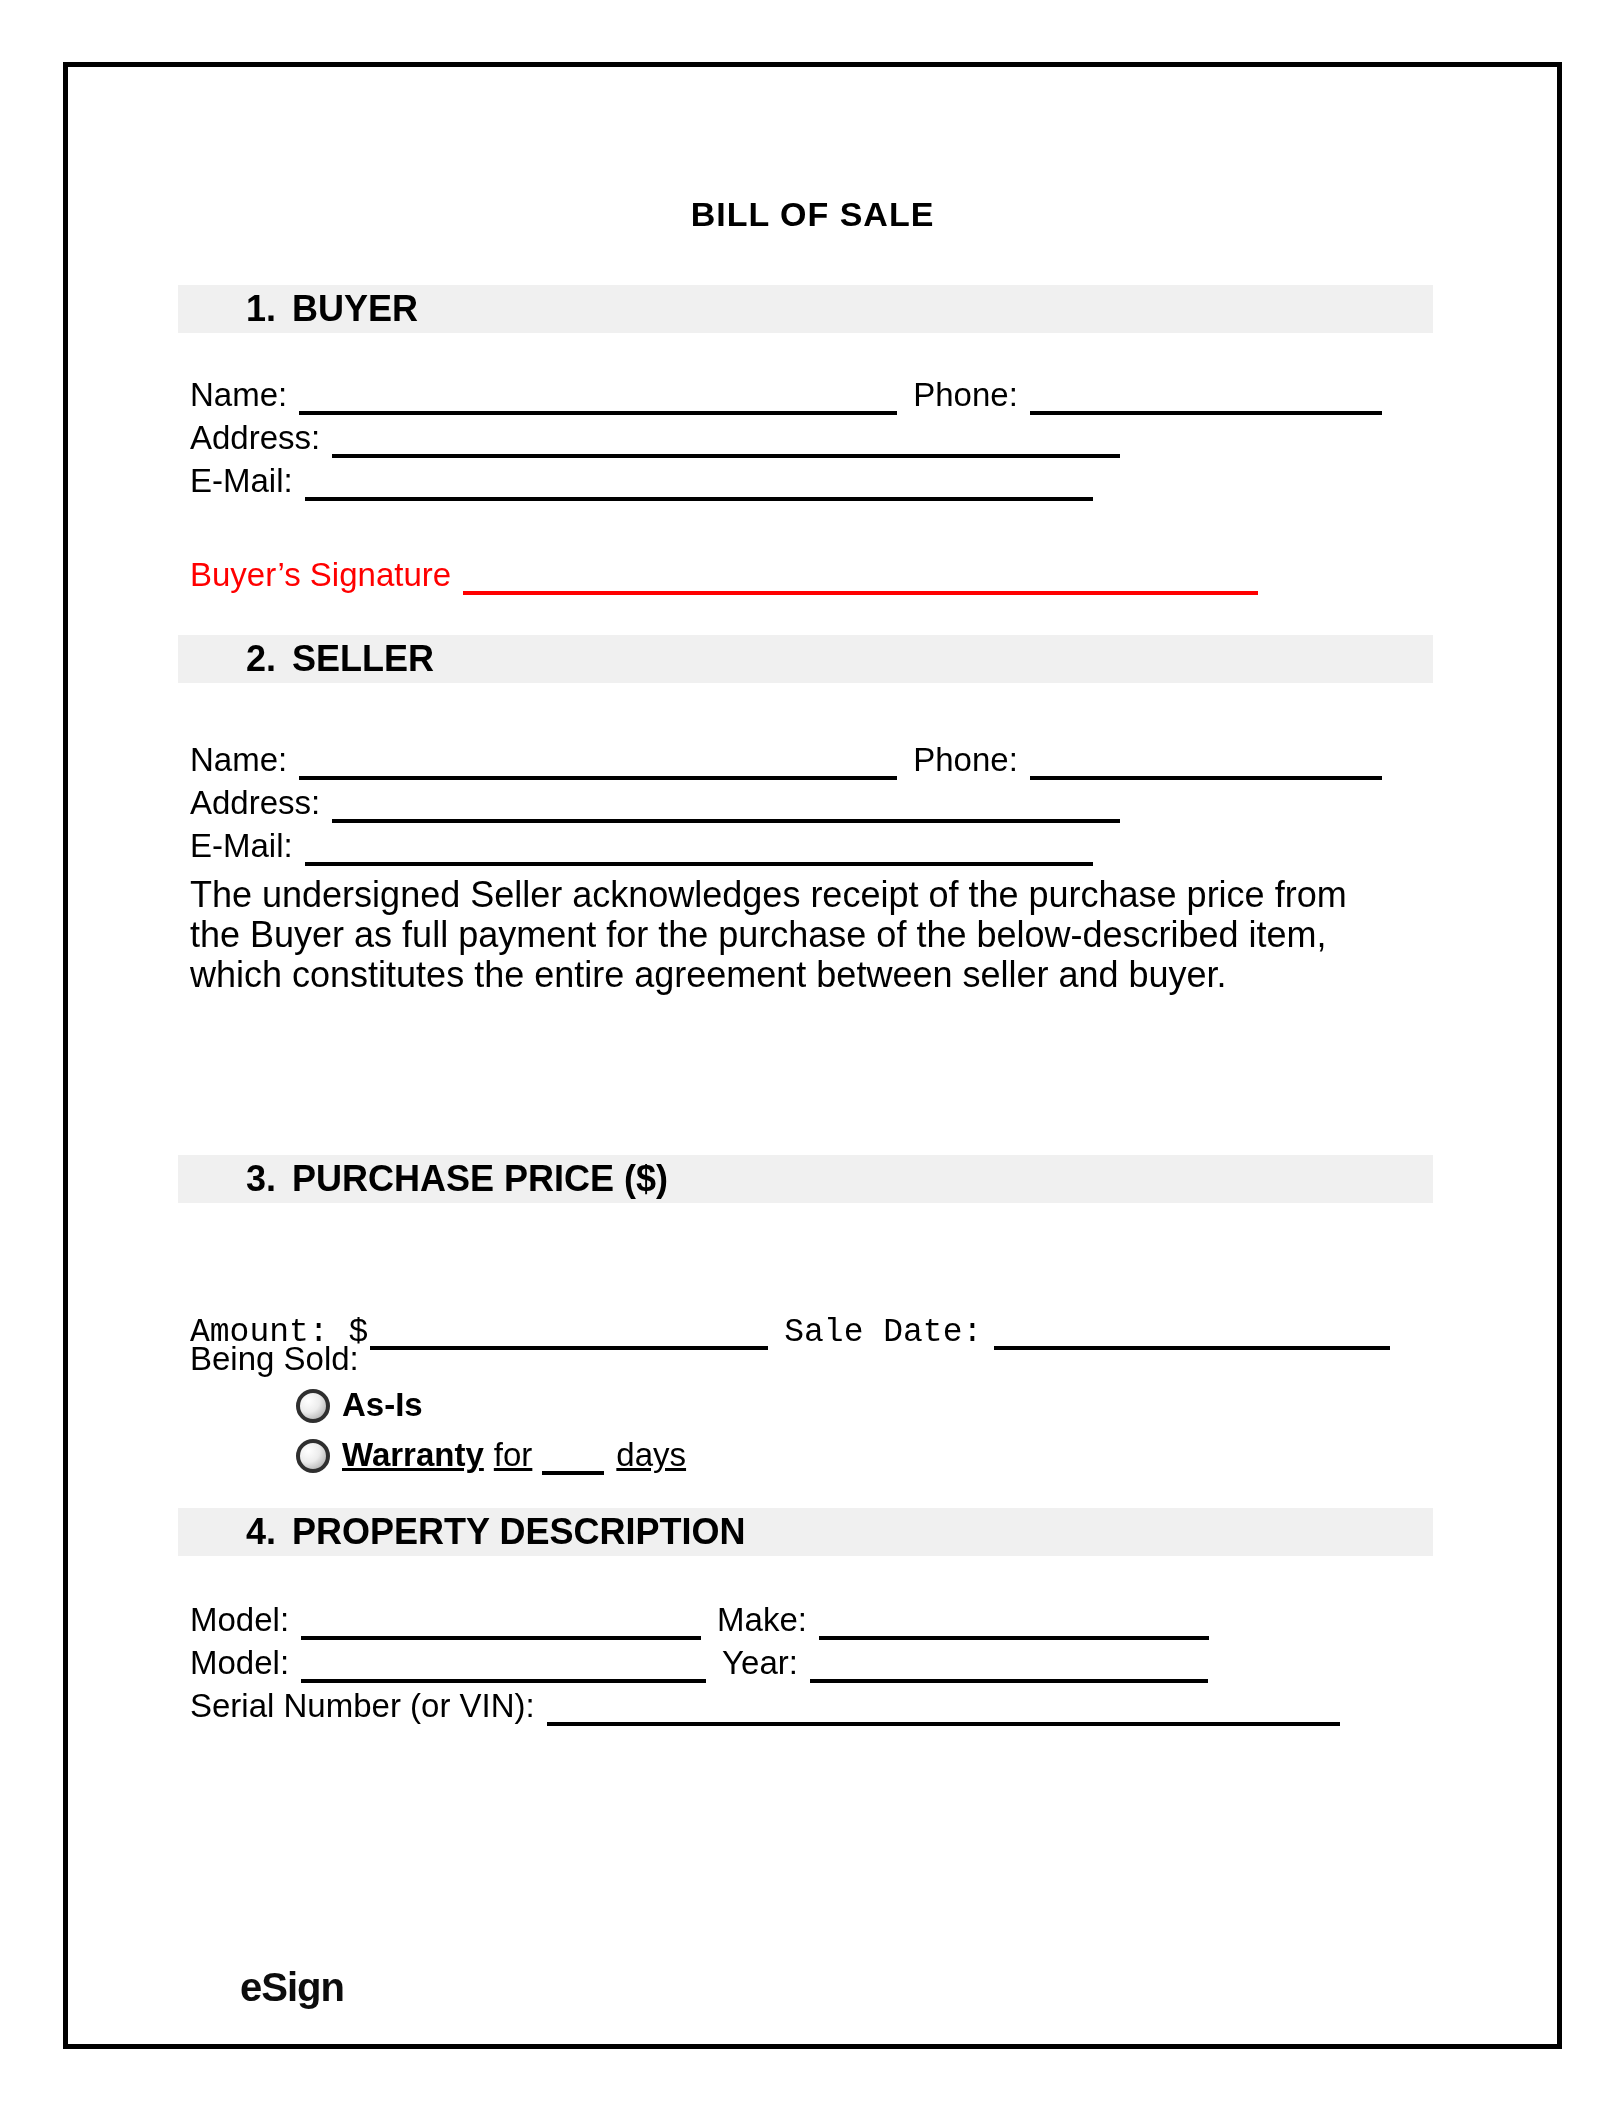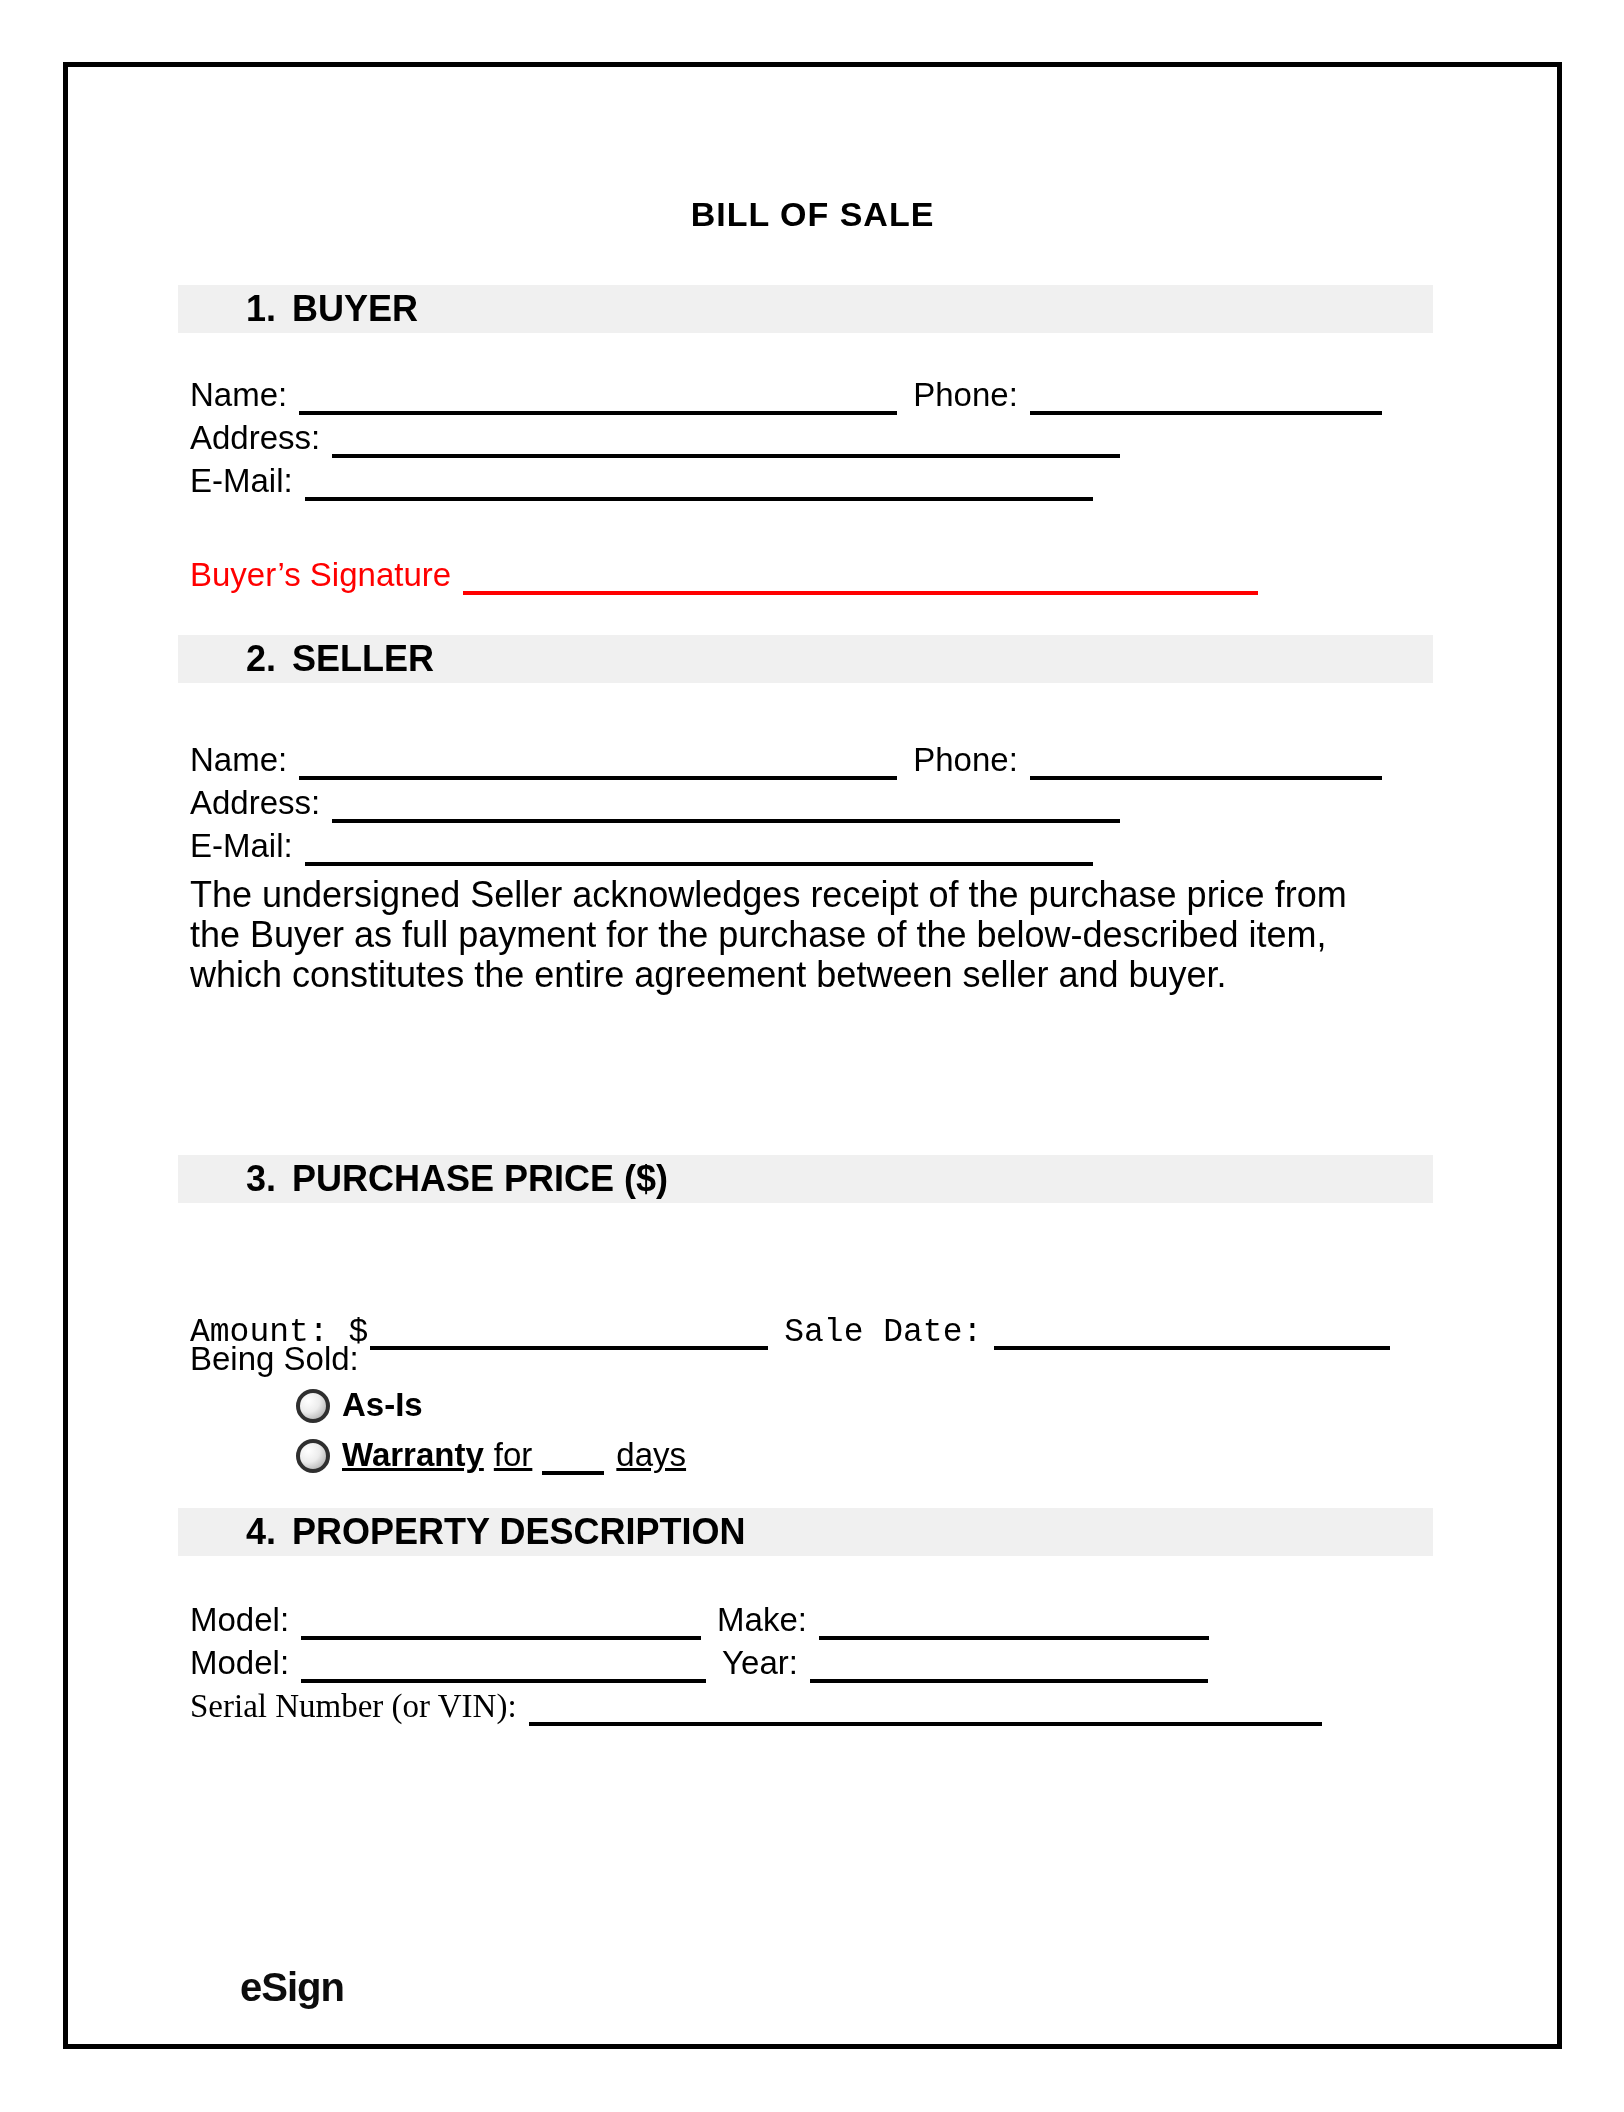--- a/index.html
+++ b/index.html
@@ -123,19 +123,19 @@
     <span class="num">4.</span>
     <span>PROPERTY DESCRIPTION</span>
   </div>
 
   <div class="row" style="top:1531px;">
     <span>Model:</span><span class="fl" style="width:400px;"></span><span class="gap">Make:</span><span class="fl" style="width:390px;"></span>
   </div>
   <div class="row" style="top:1574px;">
     <span>Model:</span><span class="fl" style="width:405px;"></span><span class="gap">Year:</span><span class="fl" style="width:398px;"></span>
   </div>
-  <div class="row" style="top:1617px;font-family:Liberation Serif, serif;">
+  <div class="row" style="top:1617px;">
     <span>Serial Number (or VIN):</span><span class="fl" style="width:793px;"></span>
   </div>
 
   <div class="brand">eSign</div>
 
 </div>
 
 </body></html>

